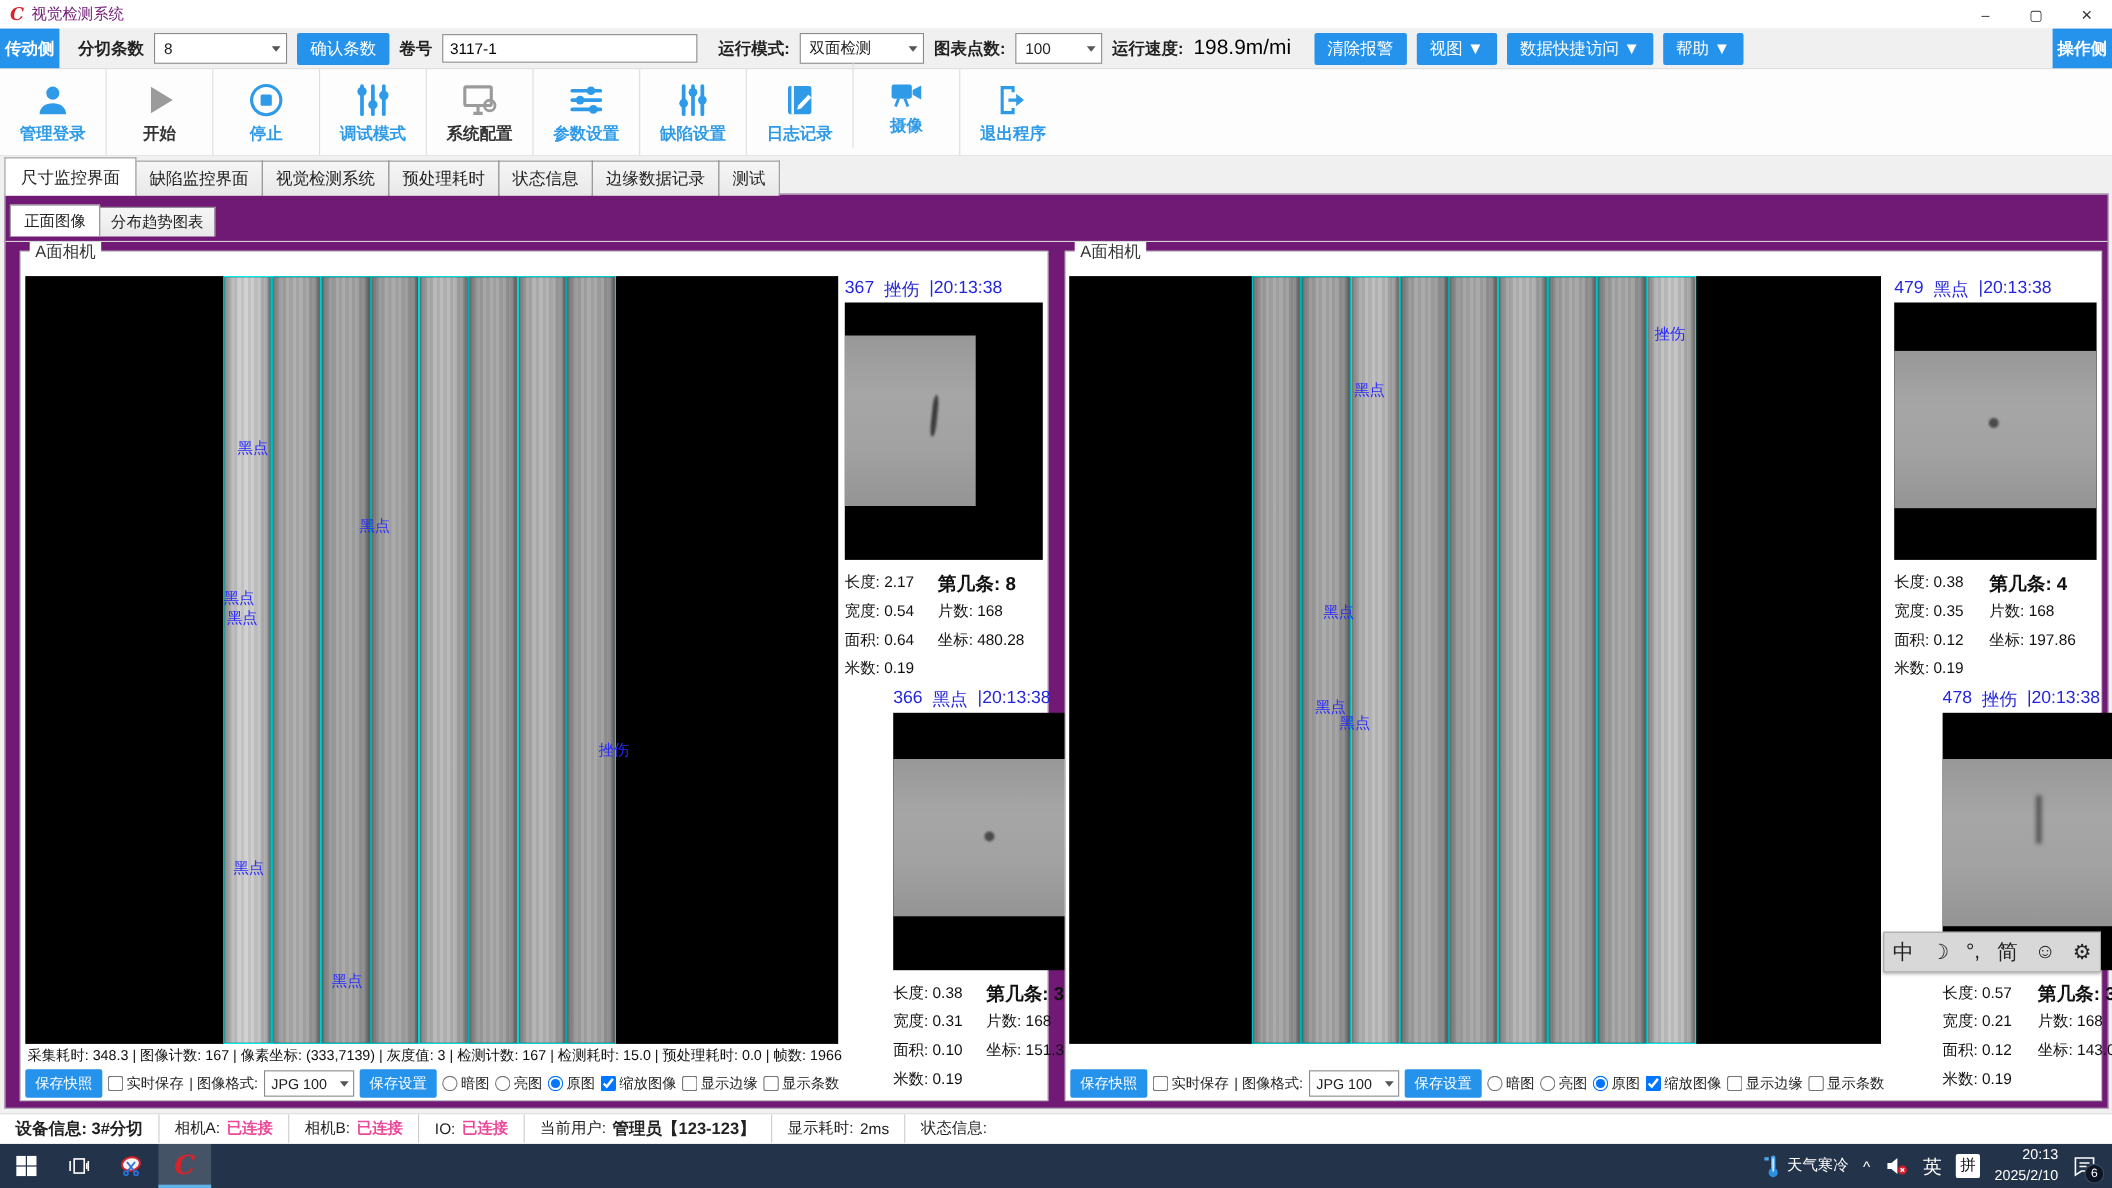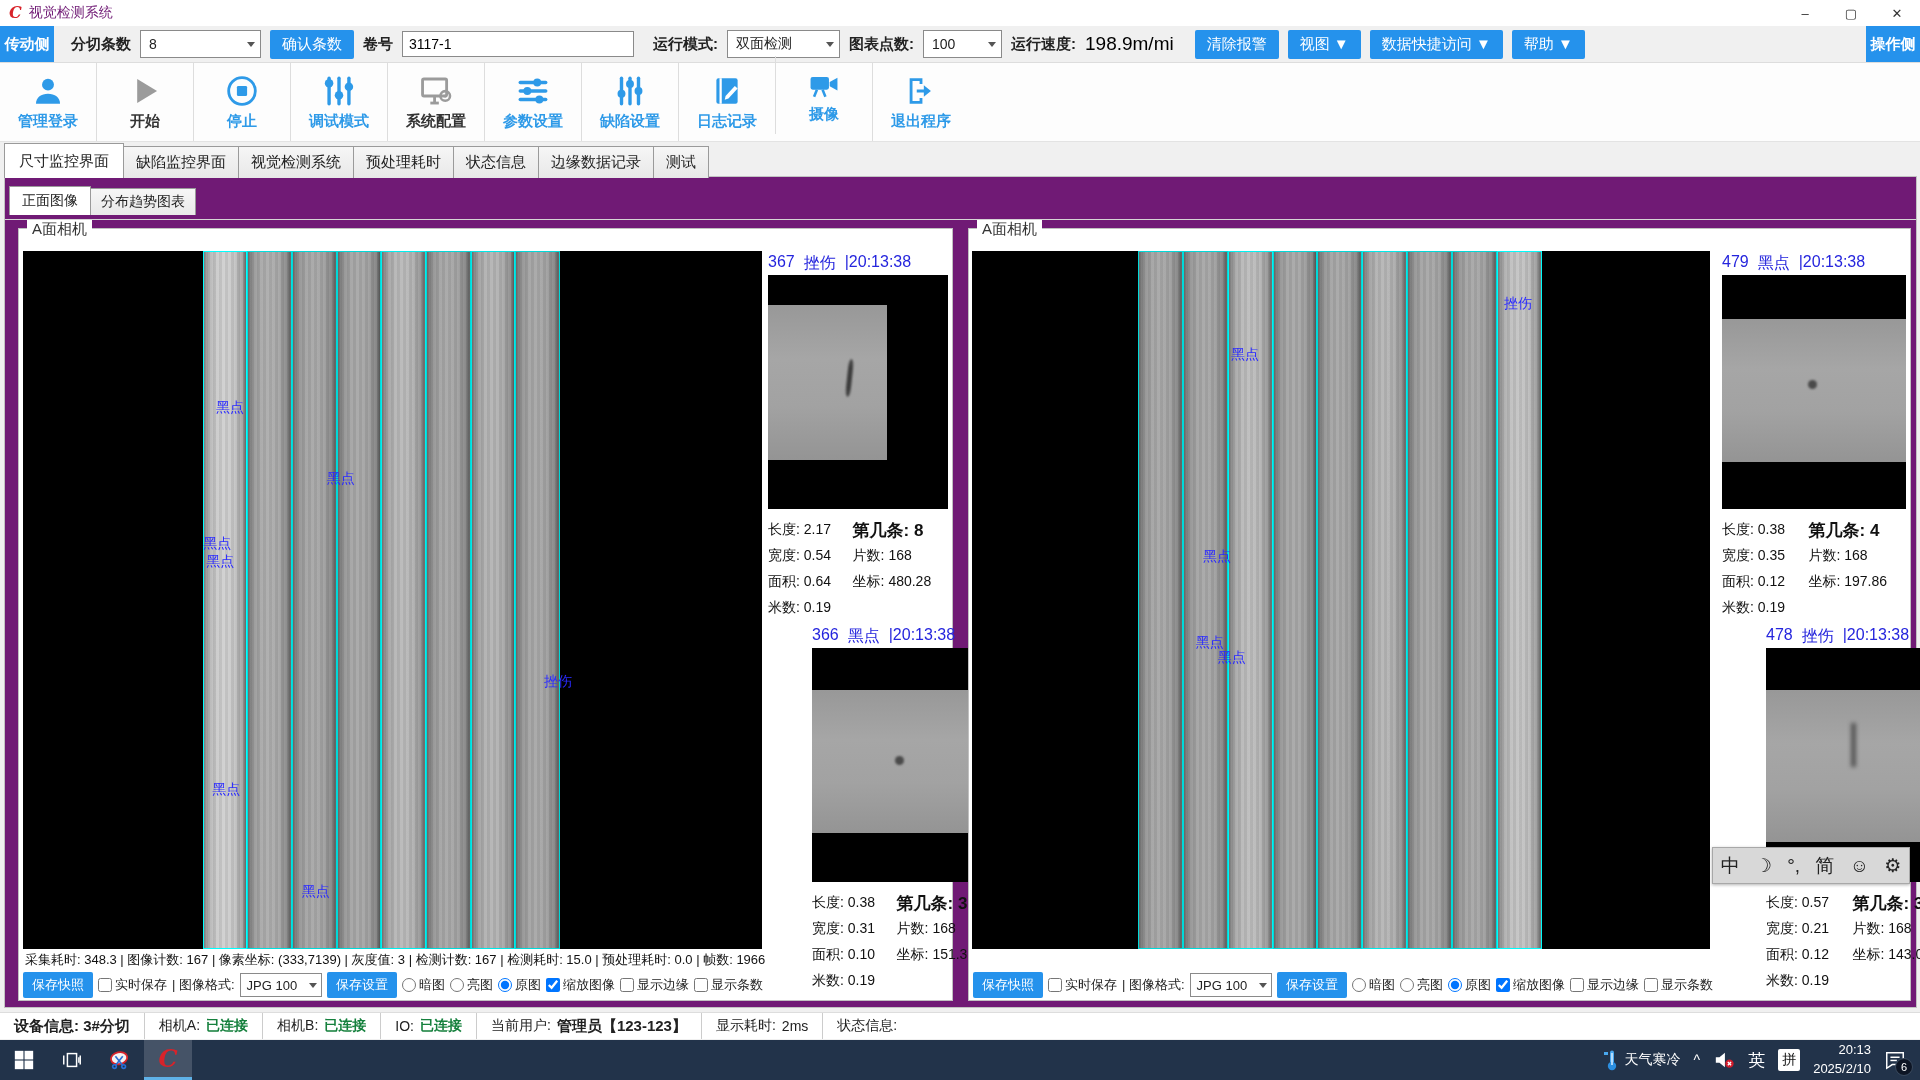--- a/index.html
+++ b/index.html
@@ -107,21 +107,21 @@
           font-family:inherit;cursor:pointer;}
   .ckl{display:inline-flex;align-items:center;gap:3px;}
   .ckl input{width:14px;height:14px;margin:0;}
   .combo-sm{height:22px;font-size:13px;padding:0 4px 0 6px;}
 
   
   #statusbar{position:absolute;left:0;top:1012px;width:1920px;height:26px;background:#fff;
              display:flex;align-items:center;font-size:14px;border-top:1px solid #ddd;}
   .seg{padding:0 14px;border-right:1px solid #ccc;height:100%;display:flex;align-items:center;gap:6px;white-space:nowrap;}
   .seg .bold{font-weight:bold;font-size:15px;}
-  .green{color:#15803d;font-weight:bold;}
+  .green{color:#ec4899;font-weight:bold;}
 
   
   #taskbar{position:absolute;left:0;top:1040px;width:1920px;height:40px;background:#22334a;
            display:flex;align-items:stretch;color:#fff;}
   .tbi{width:48px;display:flex;align-items:center;justify-content:center;cursor:pointer;}
   .tbi svg{width:22px;height:22px;}
   .tbi.activeapp{background:rgba(255,255,255,.16);border-bottom:3px solid #5fb2e8;}
   .tbi .applogo{font-size:24px;}
   #tray{margin-left:auto;display:flex;align-items:center;gap:13px;padding-right:14px;font-size:14px;}
   .tray-item{display:flex;align-items:center;gap:4px;cursor:pointer;}

